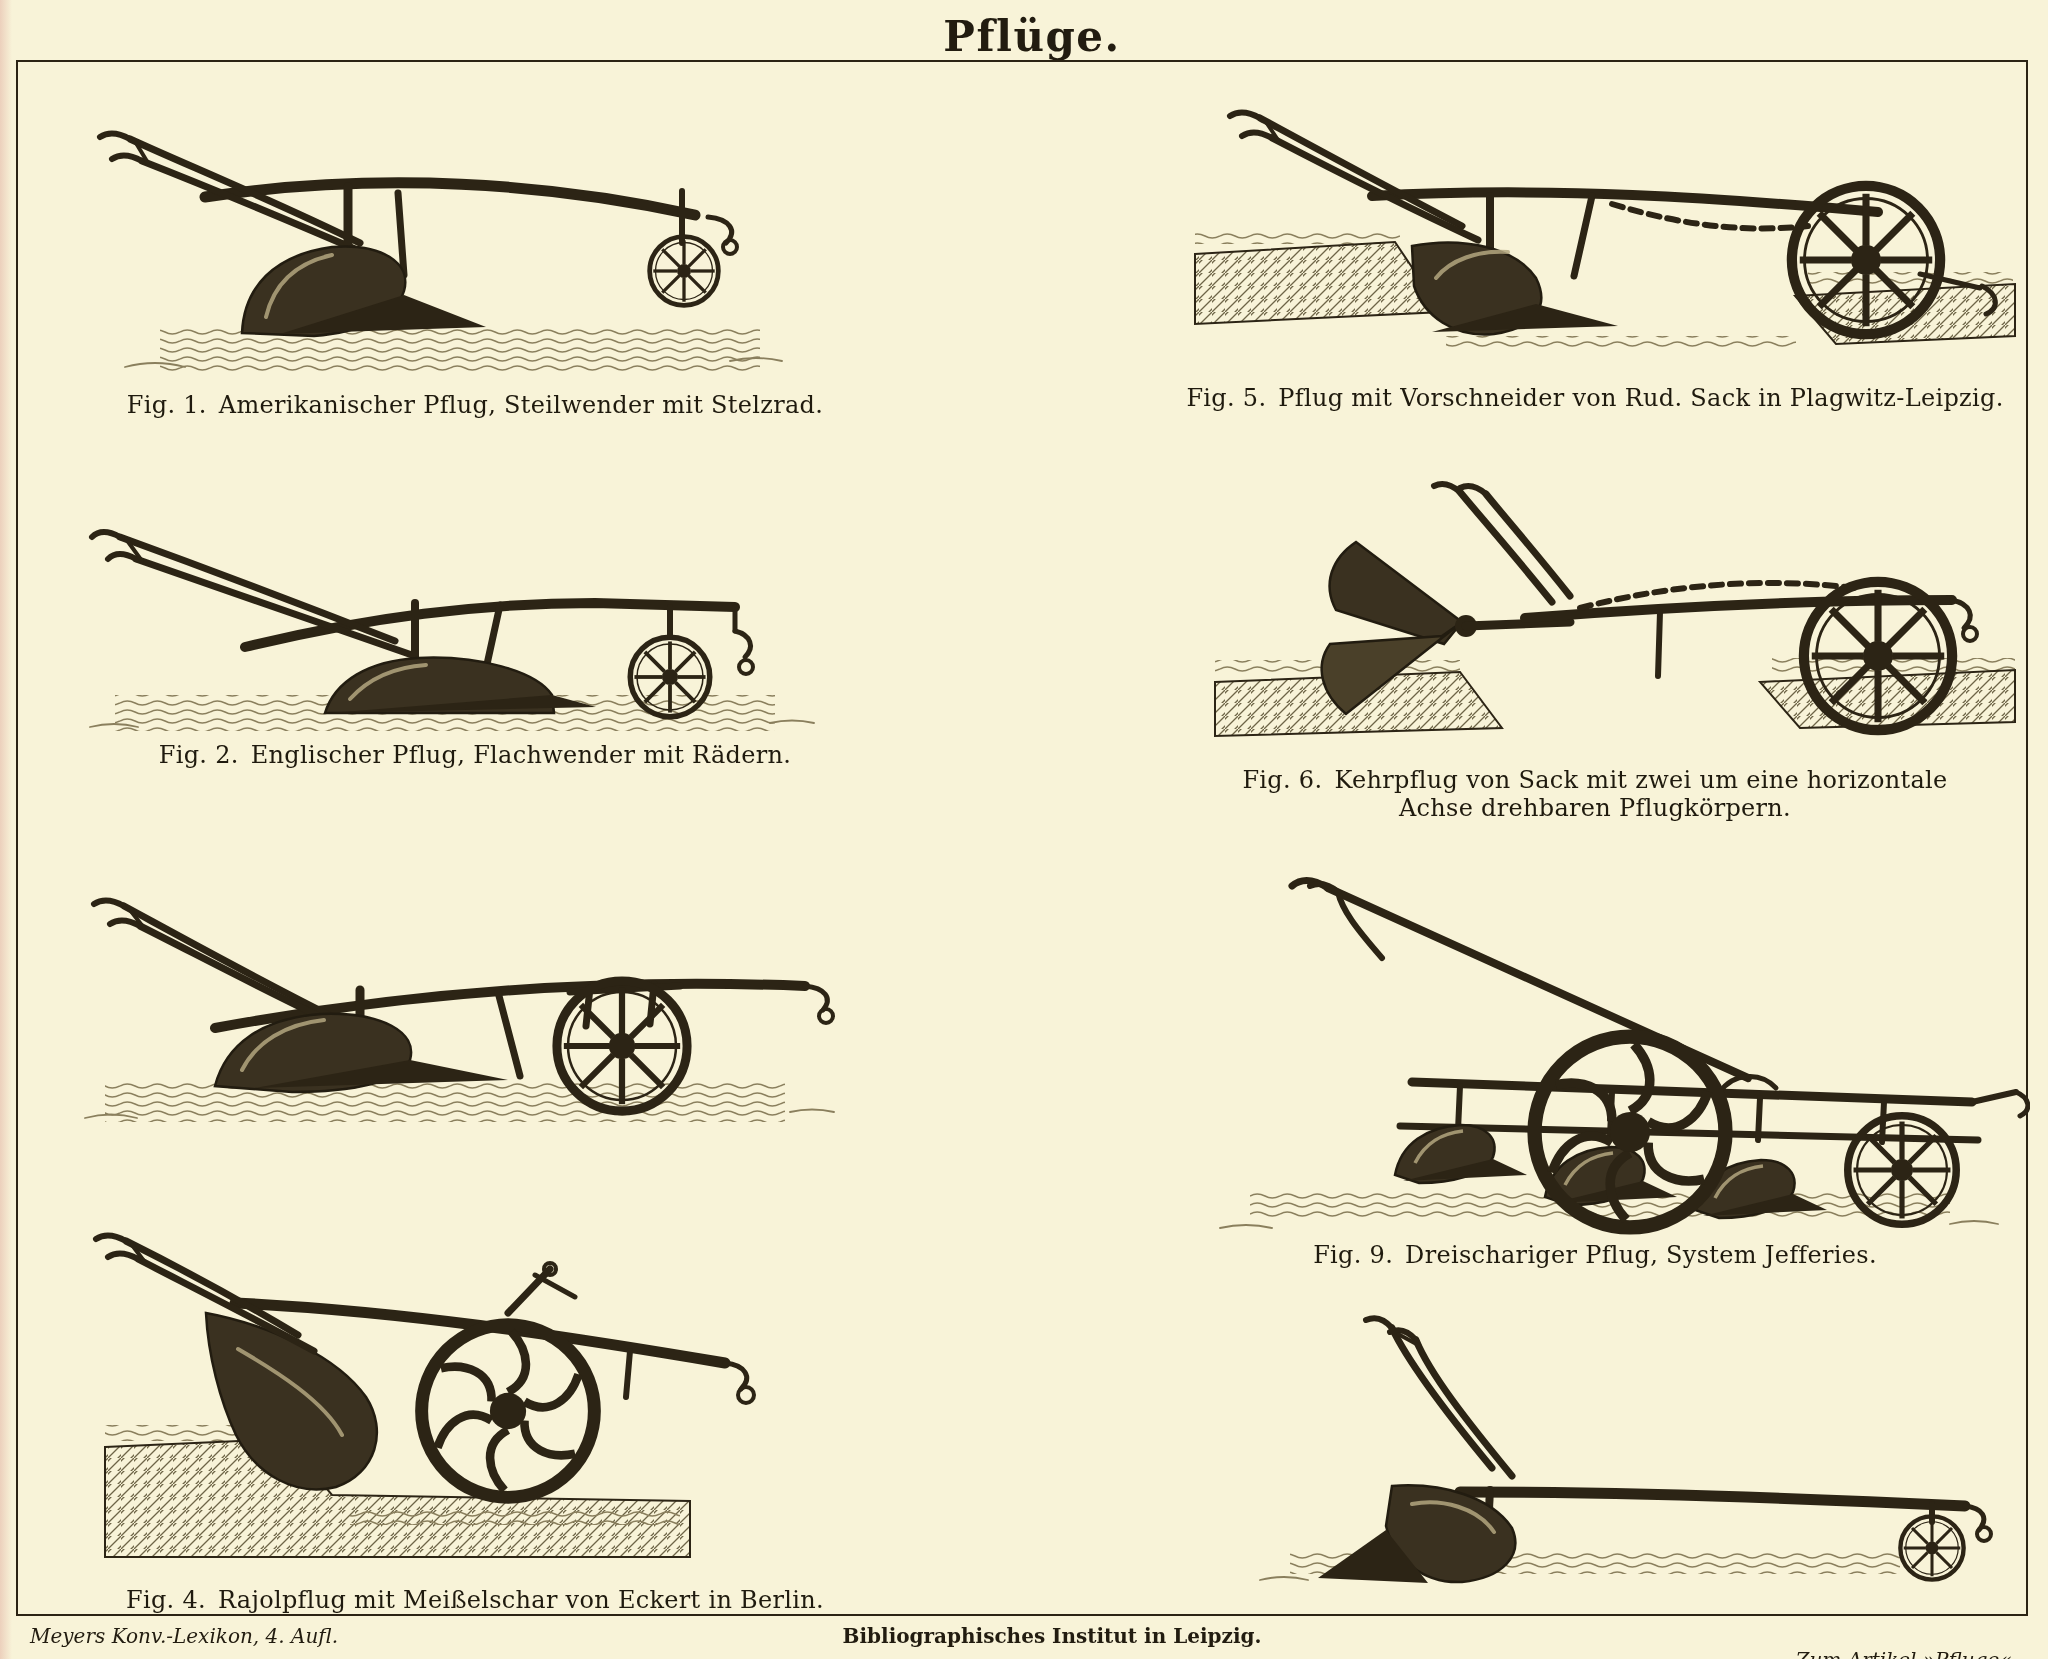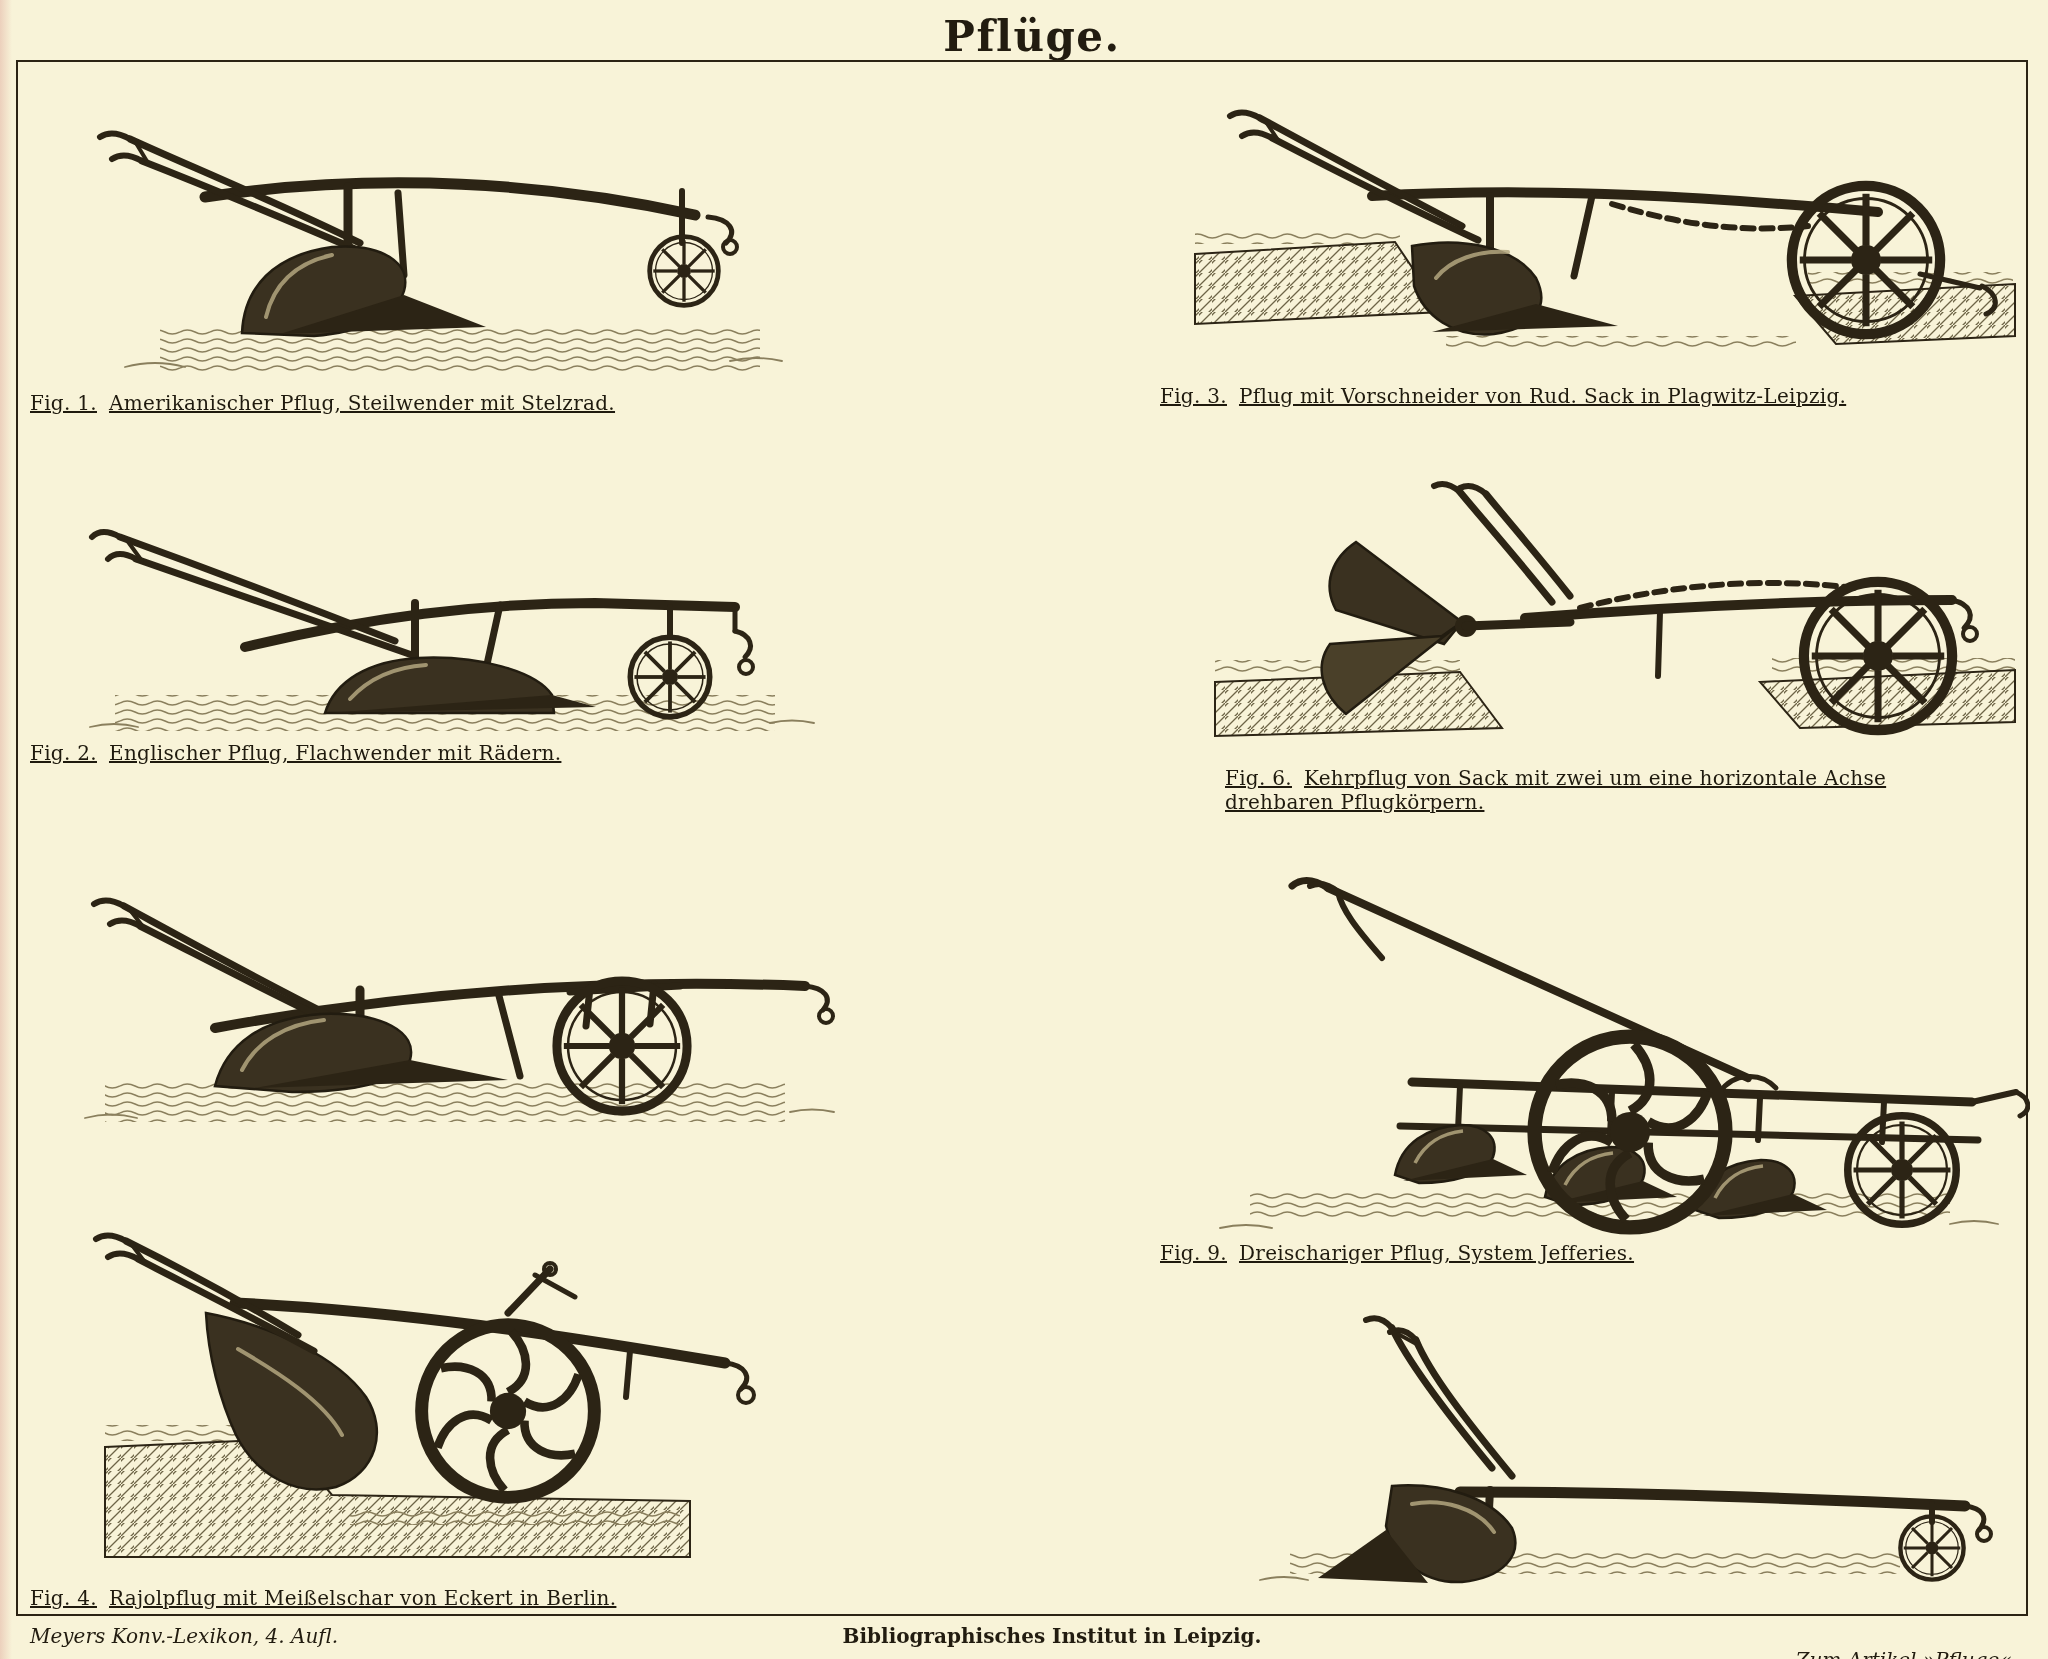--- a/index.html
+++ b/index.html
@@ -8,21 +8,21 @@
   .page::before{content:"";position:absolute;left:0;top:0;bottom:0;width:12px;
         background:linear-gradient(90deg,#ecd0bc,rgba(236,208,188,0));pointer-events:none;}
   .plate-title{position:absolute;top:4px;left:0;width:100%;text-align:center;
         font-size:42px;font-weight:bold;letter-spacing:1.5px;margin:8px;}
   .frame{position:absolute;left:16px;top:60px;width:2012px;height:1556px;
         border:2px solid #2b2314;box-sizing:border-box;}
   .fig{position:absolute;}
   .illus{width:100%;}
   .illus svg{width:100%;height:100%;display:block;}
   figure{margin:0;}
-  figcaption{margin-top:6px;font-size:20px;letter-spacing:.3px;color:#1f1a0e;text-decoration:underline;}
+  figcaption{margin-top:6px;text-align:center;font-size:24px;letter-spacing:.3px;color:#1f1a0e;}
   .fig-label{margin-right:12px;}
   .cap-narrow figcaption{max-width:740px;margin-left:auto;margin-right:auto;}
   
   .fig1{left:30px;  top:75px;   width:890px;} .fig1 .illus{height:310px;}
   .fig2{left:30px;  top:455px;  width:890px;} .fig2 .illus{height:280px;}
   .fig3{left:30px;  top:820px;  width:890px;} .fig3 .illus{height:305px;}
   .fig4{left:30px;  top:1185px; width:890px;} .fig4 .illus{height:395px;}
   .fig5{left:1160px;top:78px;   width:870px;} .fig5 .illus{height:300px;}
   .fig6{left:1160px;top:430px;  width:870px;} .fig6 .illus{height:330px;}
   .fig7{left:1160px;top:840px;  width:870px;} .fig7 .illus{height:395px;}
@@ -215,21 +215,21 @@
         <path class="mb" d="M252,168 C304,158 356,170 376,200 C390,228 376,250 334,256 C294,260 264,238 254,208 Z"></path>
         <polygon class="shr" points="272,254 458,248 376,226"></polygon>
         <path class="hl" d="M276,200 C290,182 318,172 348,174"></path>
         <line class="ln" stroke-width="7" x1="432" y1="118" x2="414" y2="198"></line>
         <path class="ln" stroke-width="6" stroke-dasharray="11 8" d="M452,126 C530,150 592,154 648,148"></path>
         <use href="#sWheel" x="624" y="100" width="164" height="164"></use>
         <line class="ln" stroke-width="5" x1="760" y1="196" x2="820" y2="210"></line>
         <path class="ln" stroke-width="5" d="M822,208 c16,8 18,22 4,28"></path>
       </svg>
     </div>
-    <figcaption><span class="fig-label">Fig. 3.</span><span>Pflug mit Vorschneider von Rud. Sack in Plagwitz-Leipzig.</span></figcaption>
+    <figcaption><span class="fig-label">Fig. 5.</span><span>Pflug mit Vorschneider von Rud. Sack in Plagwitz-Leipzig.</span></figcaption>
   </figure>
 
   <figure class="fig fig6 cap-narrow">
     <div class="illus">
       <svg viewBox="0 0 870 330" preserveAspectRatio="xMidYMid meet">
         <rect class="grd" x="55" y="230" width="245" height="14"></rect>
         <path class="soil" d="M55,252 L300,242 L342,298 L55,306 Z"></path>
         <rect class="grd" x="612" y="228" width="243" height="14"></rect>
         <path class="soil" d="M600,252 L855,240 L855,292 L640,298 Z"></path>
         <path class="mb" d="M302,192 L196,112 C172,128 162,154 176,180 L284,214 Z"></path>

